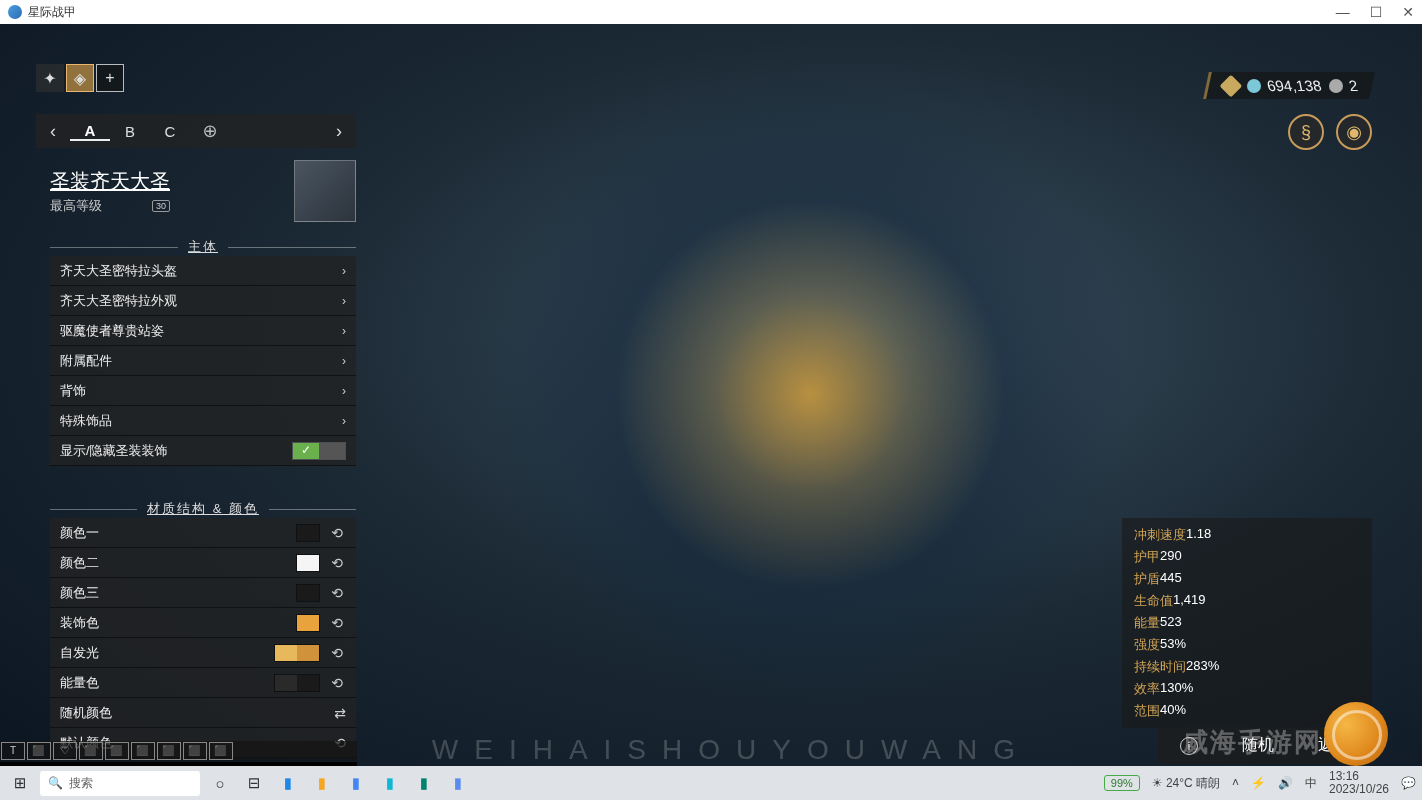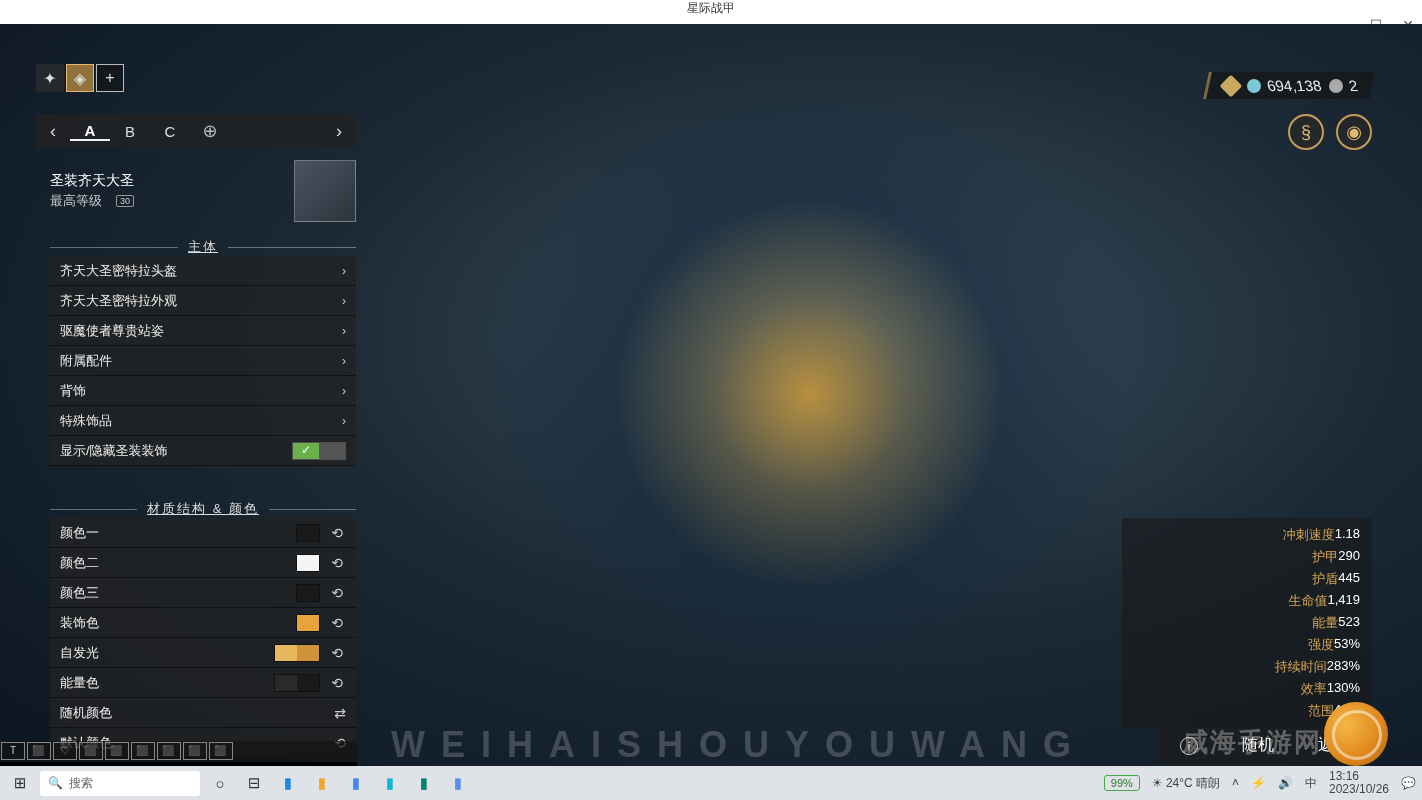--- a/index.html
+++ b/index.html
@@ -1,17 +1,17 @@
 <!DOCTYPE html>
 <html><head>
 <meta charset="utf-8">
 <style>
 * { margin:0; padding:0; box-sizing:border-box; font-family:"Microsoft YaHei",Arial,sans-serif; }
 body { width:1422px; height:800px; background:#0a1420; overflow:hidden; position:relative; }
-.titlebar { height:24px; background:#fff; display:flex; align-items:center; padding:0 8px; font-size:12px; color:#333;flex-direction:column; }
+.titlebar { height:24px; background:#fff; display:flex; align-items:center; padding:0 8px; font-size:12px; color:#333; }
 .titlebar .logo { width:14px; height:14px; border-radius:50%; background:linear-gradient(135deg,#4a9de0,#2b6cb0); margin-right:6px; }
 .titlebar .wbtns { margin-left:auto; display:flex; gap:20px; font-size:14px; color:#555; }
 .game { position:relative; height:776px; background:radial-gradient(ellipse at 60% 40%,#3a5060 0%,#1c2a35 45%,#0a1420 100%); }
 .game::before { content:""; position:absolute; left:450px; top:40px; width:720px; height:660px; background:radial-gradient(circle at center,#b89040 0%,rgba(184,144,64,.3) 20%,rgba(20,40,60,.5) 40%,transparent 65%); }
 
 .topicons { position:absolute; top:40px; left:36px; display:flex; gap:2px; align-items:center; }
 .topico { width:28px; height:28px; background:rgba(50,50,50,.6); display:flex; align-items:center; justify-content:center; color:#ddd; font-size:16px; }
 .topico.sel { background:rgba(200,150,70,.7); border:1px solid #eab56c; }
 .topico.plus { border:1px solid #bbb; background:rgba(20,20,20,.6); }
 
@@ -23,21 +23,21 @@
 .circlebtns { position:absolute; top:90px; right:50px; display:flex; gap:12px; }
 .cbtn { width:36px; height:36px; border-radius:50%; background:rgba(40,40,40,.7); border:2px solid #c89b5c; display:flex; align-items:center; justify-content:center; color:#e0b76c; font-size:18px; }
 
 .tabs { position:absolute; top:90px; left:36px; width:320px; height:34px; background:rgba(35,35,35,.78); display:flex; align-items:center; }
 .tabarr { width:34px; text-align:center; color:#ddd; font-size:18px; }
 .tab { width:40px; text-align:center; color:#ddd; font-size:15px; }
 .tab.active { border-bottom:2px solid #eee; font-weight:bold; color:#fff; }
 .tab.plus { font-size:18px; color:#bbb; }
 
 .whead { position:absolute; top:136px; left:50px; width:306px; display:flex; align-items:center; }
-.wname { color:#fff; font-size:14px; font-weight:500; }
+.wname { color:#fff; font-size:20px; font-weight:500;text-decoration:underline; }
 .wrank { color:#ccc; font-size:13px; display:flex; align-items:center; gap:4px; margin-top:2px;justify-content:space-between; }
 .rankbox { border:1px solid #999; font-size:9px; padding:0 3px; border-radius:2px; }
 .thumb { margin-left:auto; width:62px; height:62px; background:linear-gradient(135deg,#4a5560,#2c343d); border:1px solid rgba(255,255,255,.3); }
 
 .secdiv { position:absolute; left:50px; width:306px; display:flex; align-items:center; color:#ddd; font-size:13px; letter-spacing:2px; }
 .secdiv::before,.secdiv::after { content:""; flex:1; height:1px; background:rgba(255,255,255,.35); }
 .secdiv span { margin:0 10px;text-decoration:underline; }
 .sec1 { top:214px; } .sec2 { top:476px; }
 
 .list { position:absolute; left:50px; width:306px; }
@@ -47,29 +47,29 @@
 .toggle { display:flex; border:1px solid rgba(255,255,255,.2); }
 .toggle div { width:26px; height:16px; font-size:12px; text-align:center; line-height:14px; }
 .toggle .on { background:#6ab04c; color:#fff; }
 .toggle .off { background:#555; color:#ccc; }
 .swatchrow .sw { display:flex; gap:0; margin-left:auto; border:1px solid rgba(0,0,0,.5); }
 .swatchrow .sw div { width:22px; height:16px; }
 .reset { width:18px; height:18px; margin-left:8px; color:#ccc; font-size:14px; display:flex; align-items:center; justify-content:center; }
 .shuffle { font-size:14px; color:#ccc; }
 
 .stats { position:absolute; bottom:72px; right:50px; width:250px; background:rgba(25,25,25,.6); padding:6px 0; }
-.stat { display:flex; justify-content:flex-end; padding:2px 12px; font-size:13px; }
+.stat { display:flex; justify-content:flex-start; padding:2px 12px; font-size:13px; }
 .stat .lab { color:#d4a556; }
 .stat .val { color:#fff; font-weight:500; }
 
 .btns { position:absolute; bottom:36px; right:50px; display:flex; gap:0; background:rgba(30,30,30,.75); }
 .btn { padding:8px 22px; color:#fff; font-size:16px; display:flex; align-items:center; gap:6px; }
 .infoico { width:18px; height:18px; border-radius:50%; border:1.5px solid #ccc; font-size:11px; text-align:center; line-height:16px; }
 
-.wm { position:absolute; bottom:34px; left:50%; transform:translateX(-50%); width:640px; font-size:36px; letter-spacing:16px; color:rgba(230,230,230,.22); font-weight:700; text-align:right; }
+.wm { position:absolute; bottom:34px; left:50%; transform:translateX(-50%); width:640px; font-size:28px; letter-spacing:16px; color:rgba(230,230,230,.22); font-weight:400; text-align:right; }
 .sitelogo { position:absolute; bottom:34px; right:34px; width:64px; height:64px; border-radius:50%; background:radial-gradient(circle at 35% 35%,#f5b744,#e08a1e 55%,#b8620c); }
 .sitelogo::before { content:""; position:absolute; width:44px; height:44px; border-radius:50%; border:3px solid rgba(255,255,255,.5); top:8px; left:8px; }
 .sitetext { position:absolute; bottom:40px; right:100px; font-size:26px; color:rgba(230,230,230,.35); font-weight:bold; letter-spacing:2px; }
 
 .debug { position:absolute; bottom:20px; left:0; display:flex; align-items:center; color:#fff; font-family:monospace; font-size:12px; }
 .dbrow { display:flex; gap:2px; background:rgba(20,20,20,.7); padding:1px; margin-bottom:1px; }
 .dbrow div { border:1px solid #888; width:24px; height:18px; font-size:10px; text-align:center; line-height:16px; color:#ccc; }
 .fps { background:#000; padding:2px 6px; }
 
 .taskbar { position:absolute; bottom:0; left:0; right:0; height:34px; background:#dfe3e8; display:flex; align-items:center; padding:0 6px; gap:6px; font-size:12px; color:#333; }

